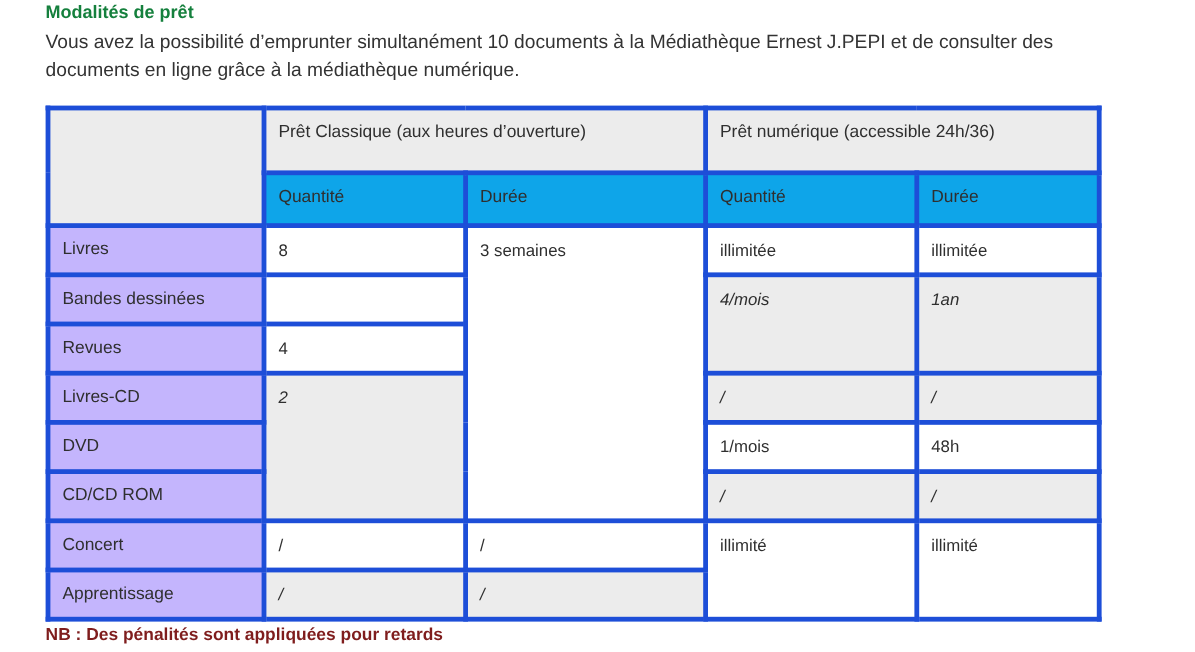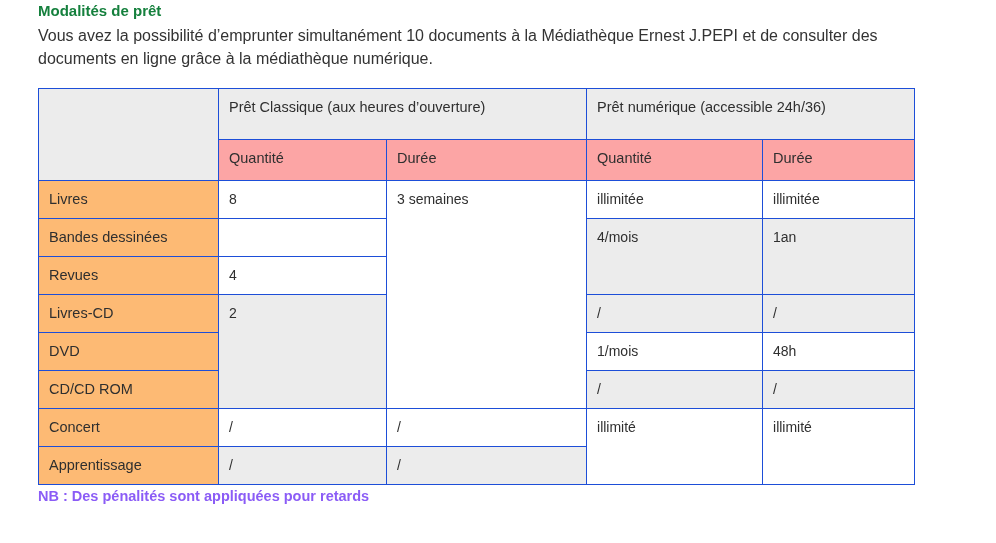--- a/index.html
+++ b/index.html
@@ -36,21 +36,21 @@
   .table-wrap {
     margin-top: 18px;
   }
   table.loan-table {
     border-collapse: collapse;
     table-layout: fixed;
     width: 876px;
     font-size: 14px;
   }
   table.loan-table td, table.loan-table th {
-    border: 1px solid #1d4ed8;
+    border: 4px solid #1d4ed8;
     padding: 9px 10px;
     vertical-align: top;
     text-align: left;
     font-weight: normal;
     color: #2f2f2f;
     line-height: 19px;
   }
   th.group-head {
     background: #ececec;
     font-weight: bold;
@@ -58,49 +58,50 @@
     color: #2b2b2b;
     height: 32px;
     vertical-align: middle;
     padding-top: 10px;
     padding-bottom: 10px;
   }
   th.corner {
     background: #ececec;
   }
   th.sub-head {
-    background: #fca5a5;
+    background: #0ea5e9;
     font-weight: bold;
     font-size: 14.5px;
     color: #2b2b2b;
     vertical-align: middle;
     height: 22px;
   }
   td.row-label {
-    background: #fdba74;
+    background: #c4b5fd;
     font-weight: bold;
     font-size: 14.5px;
     color: #2b2b2b;
     vertical-align: middle;
   }
   td.shade {
     background: #ececec;
+    font-style: italic;
   }
   td.plain {
     background: #ffffff;
   }
   .col1 { width: 180px; }
   .col2 { width: 168px; }
   .col3 { width: 200px; }
   .col4 { width: 176px; }
   .col5 { width: 152px; }
   .note {
     font-size: 14.5px;
     font-weight: bold;
-    color: #8b5cf6;
+    color: #7f1d1d;
     margin-top: 3px;
   }
 </style>
 </head>
 <body>
 
 <div class="page">
 
   <h2 class="section-title">Modalités de prêt</h2>
 

